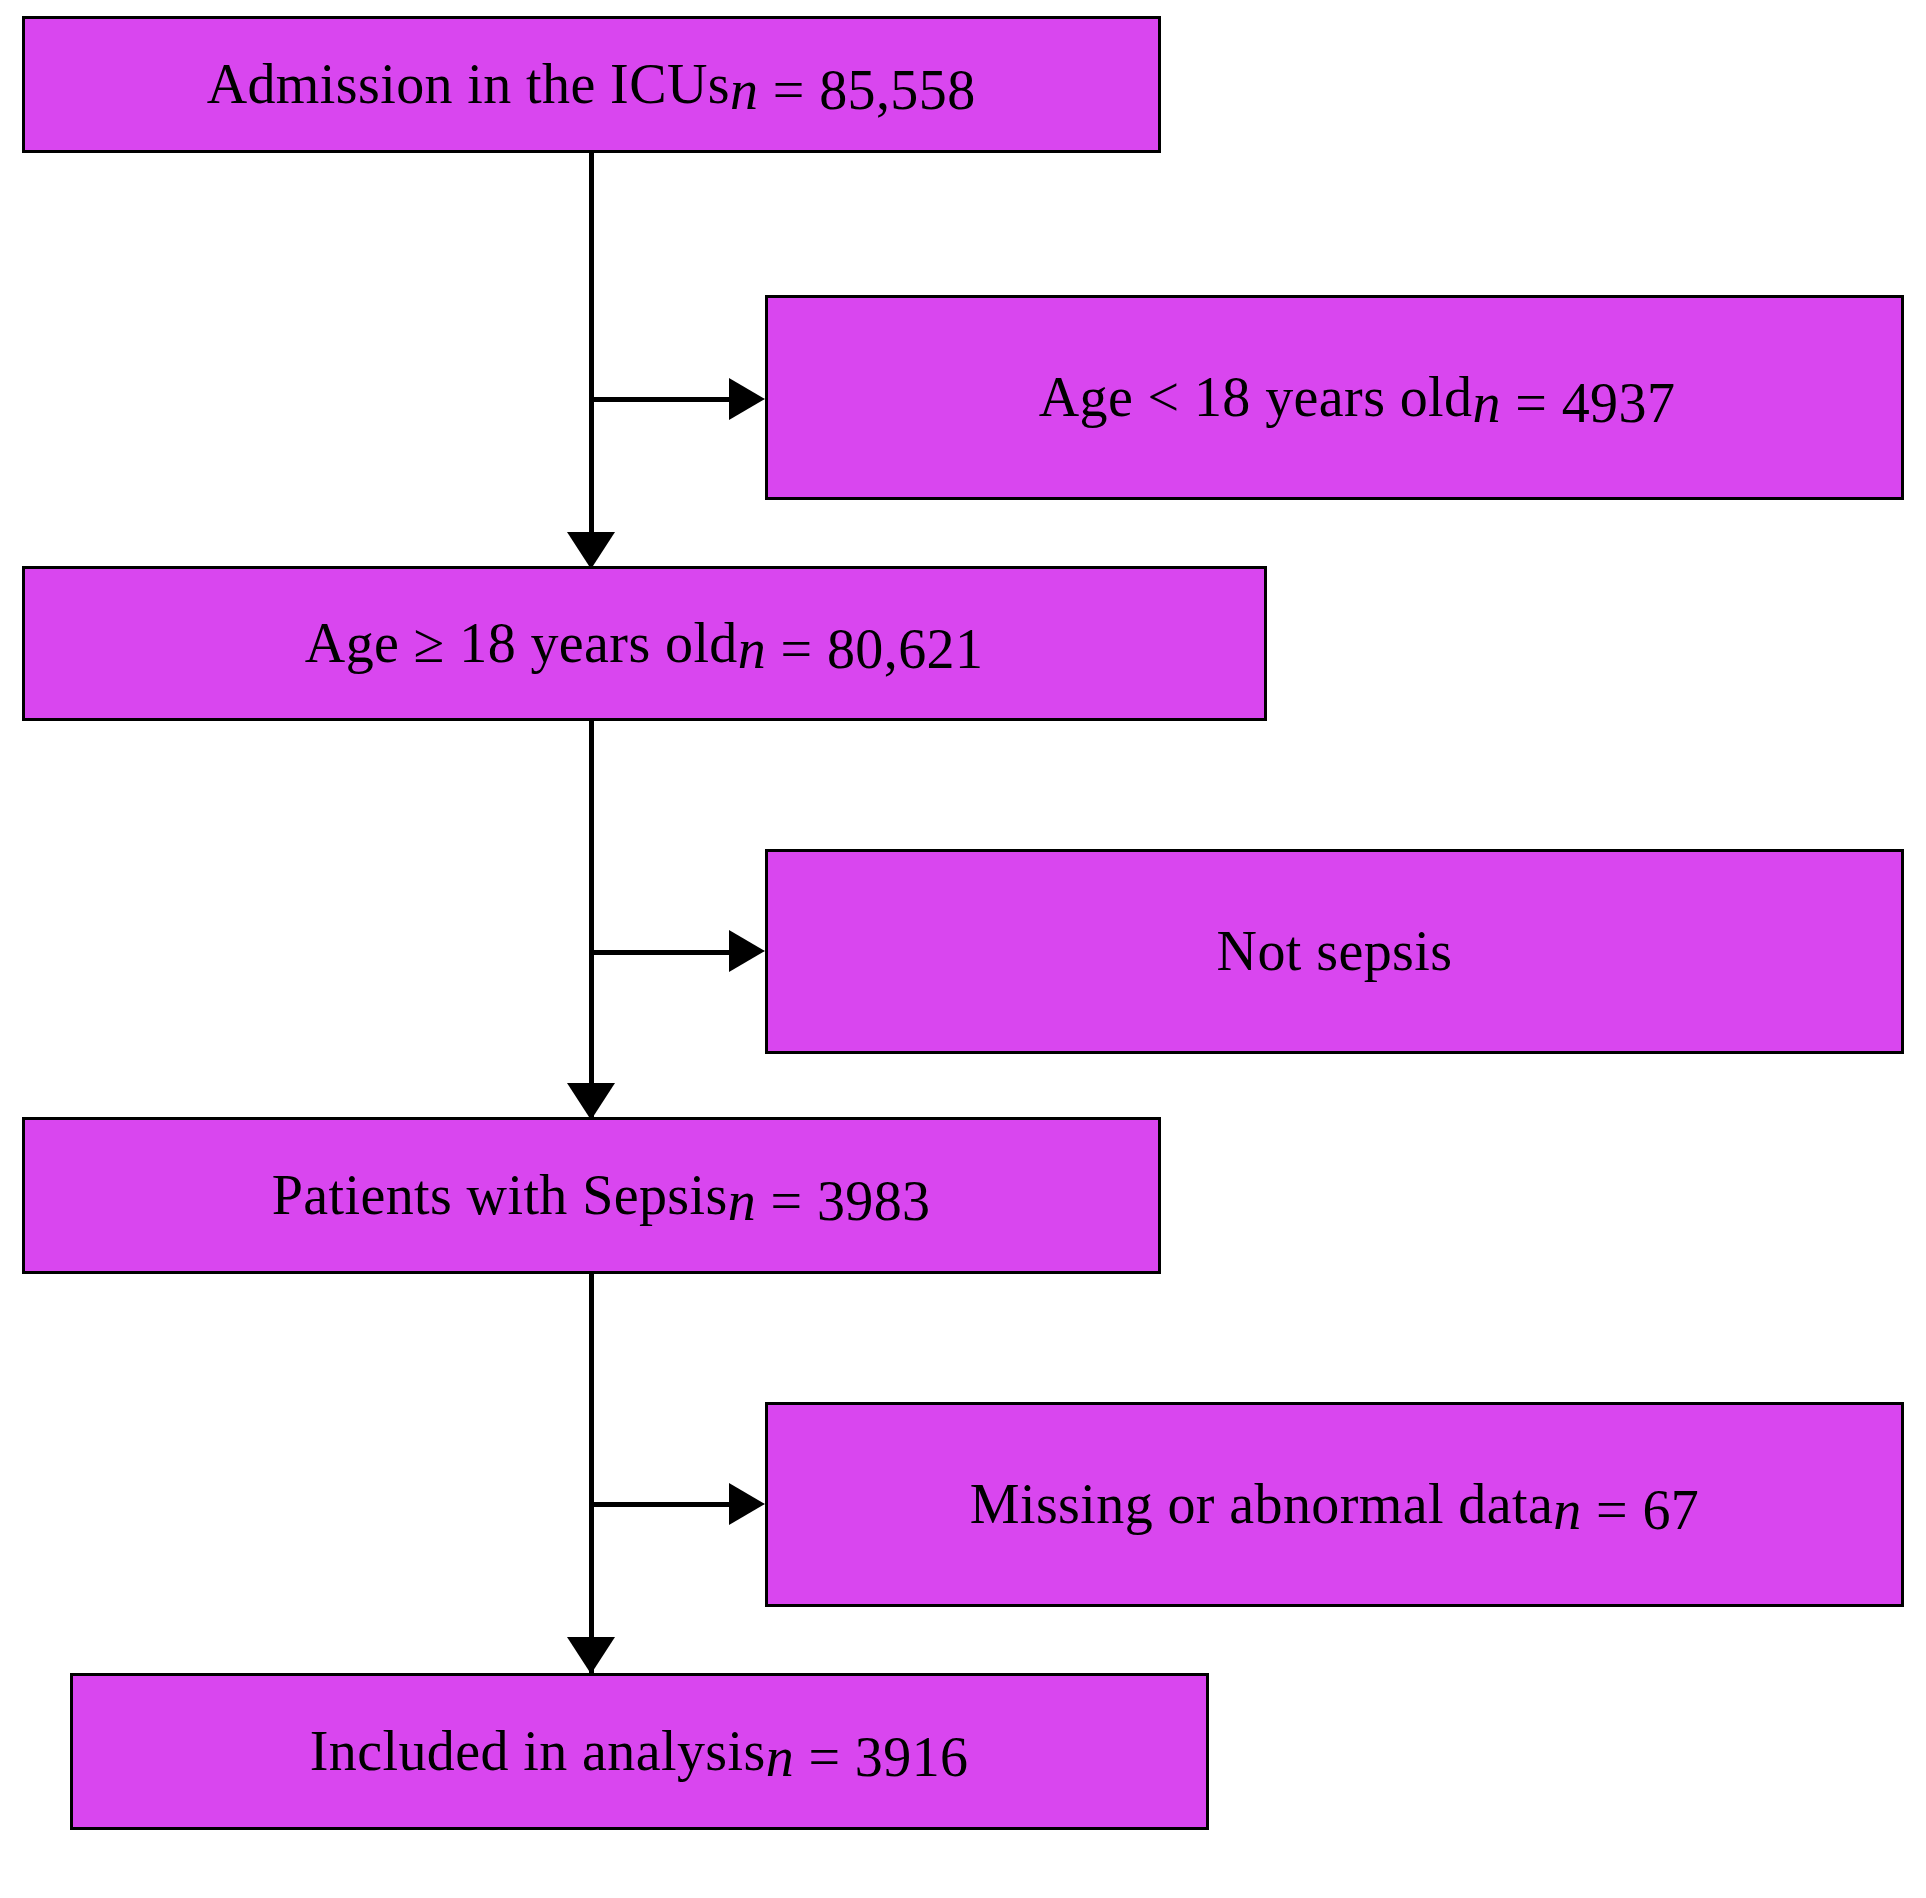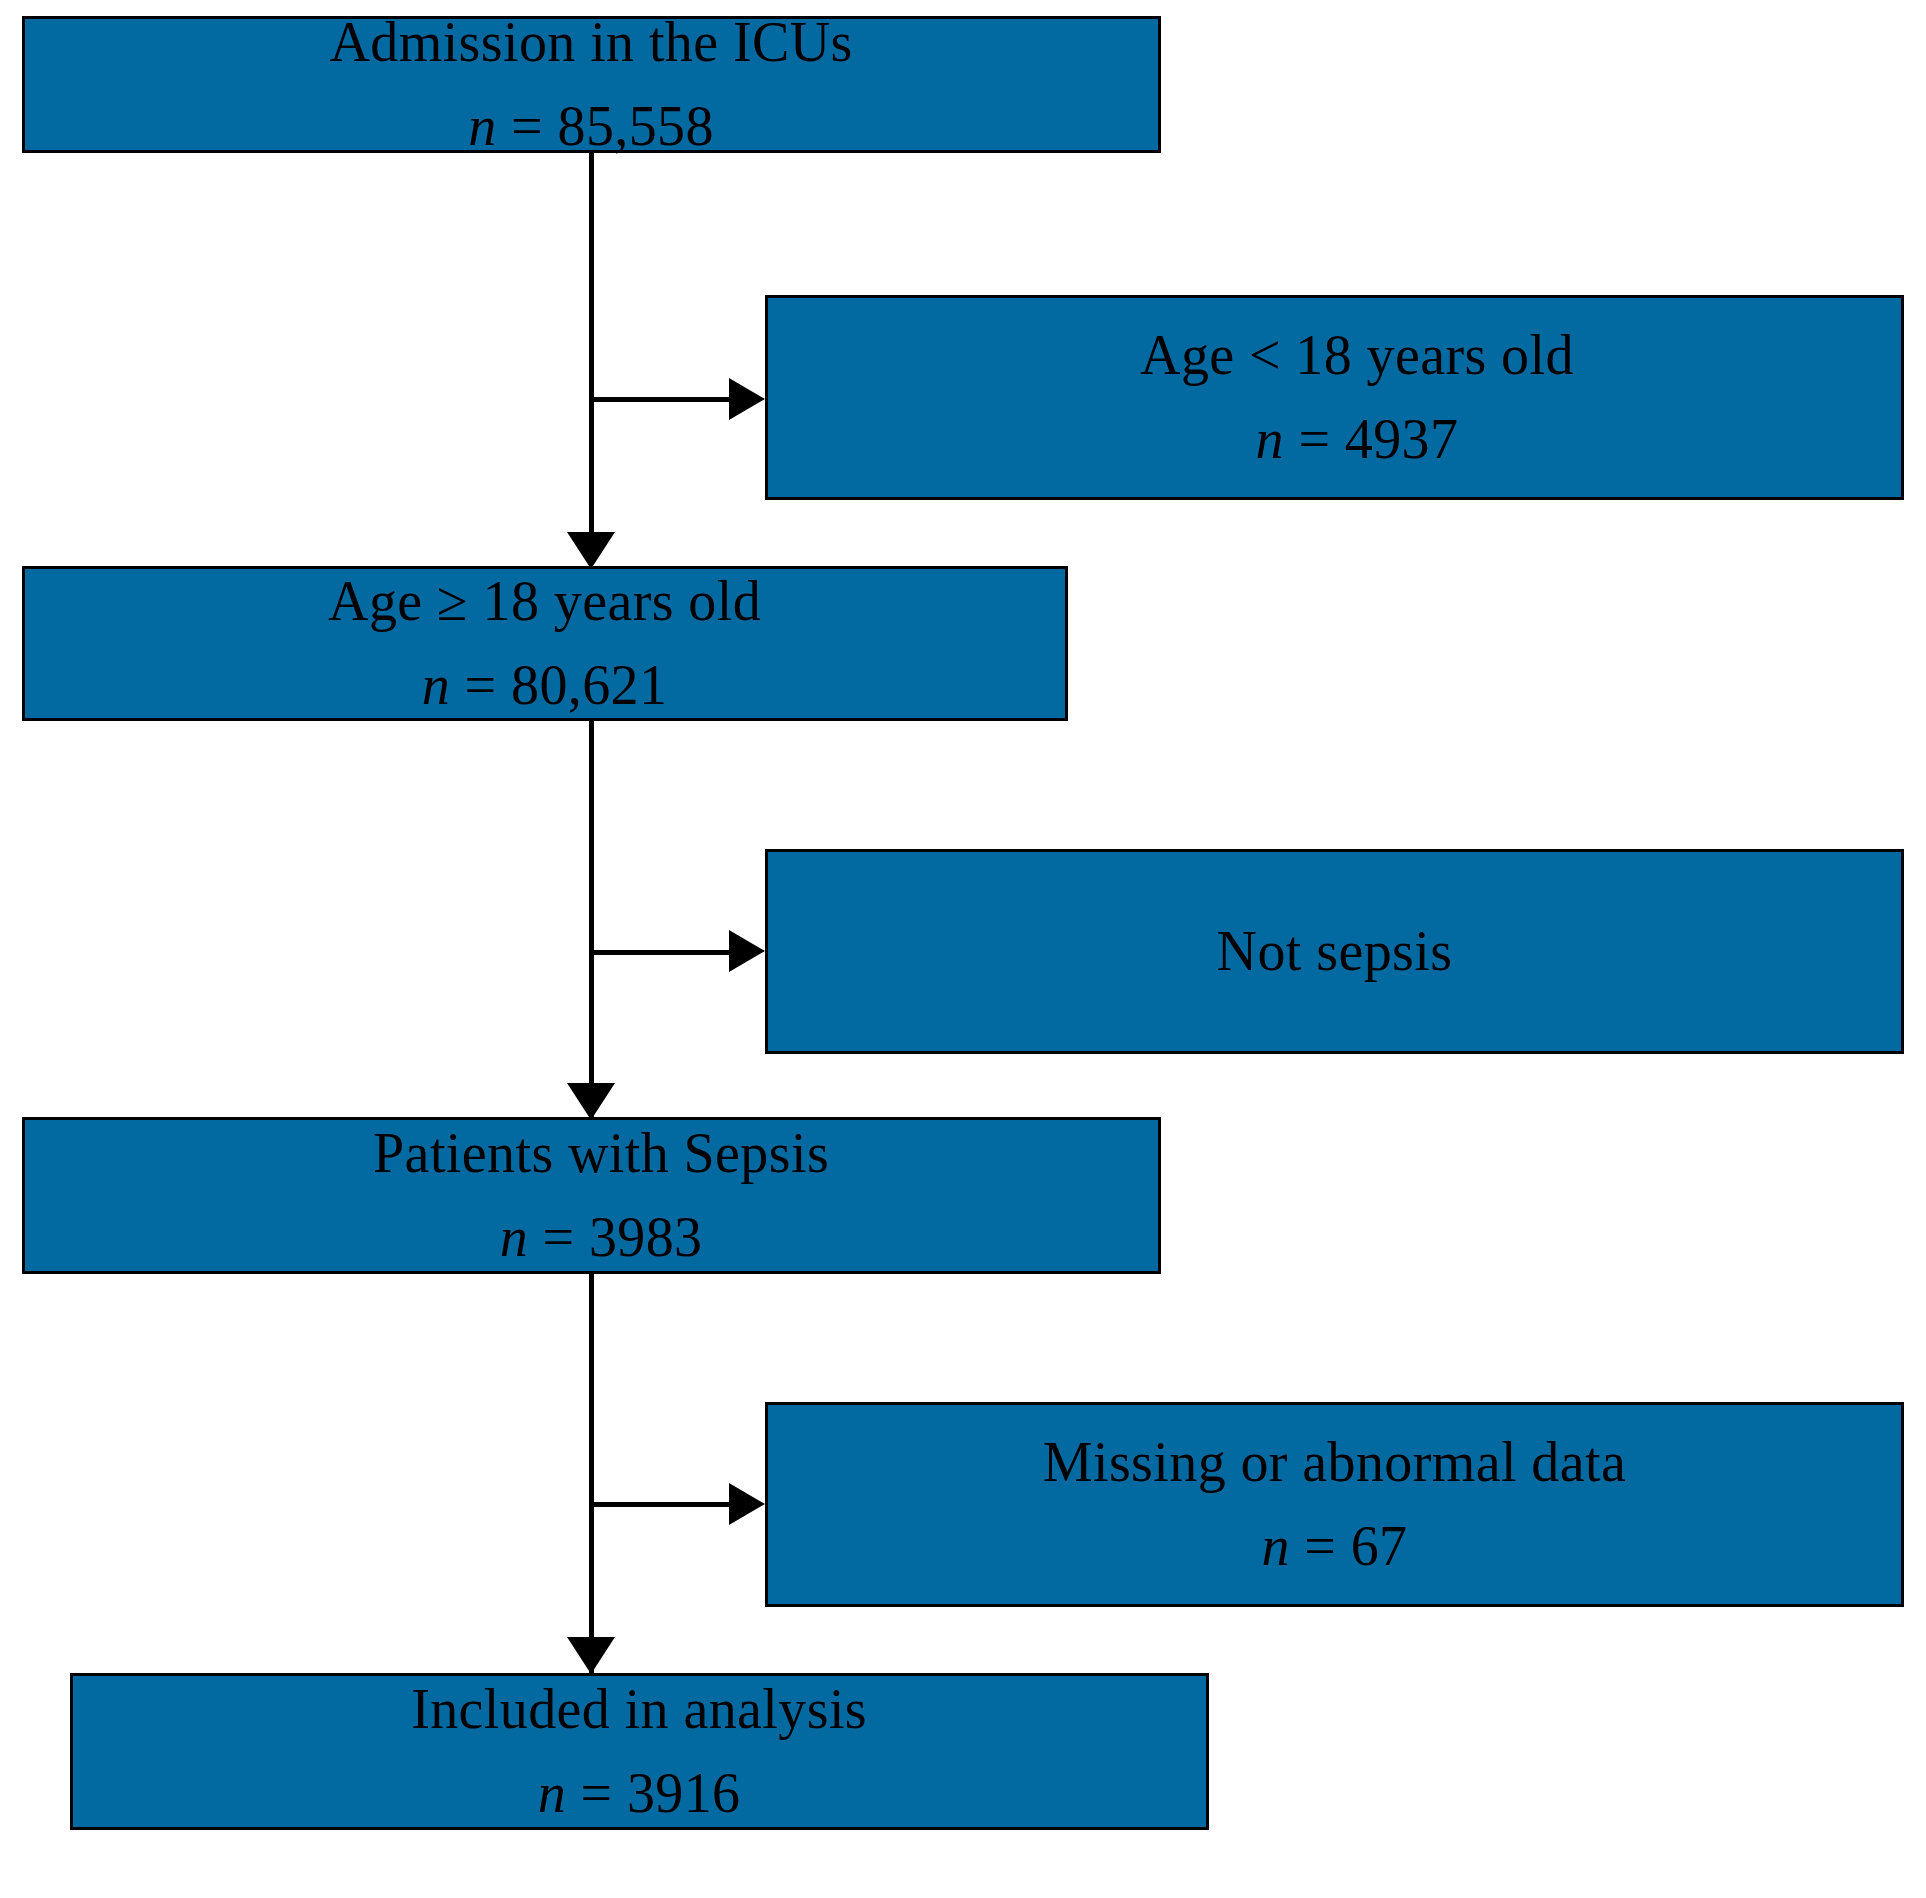--- a/index.html
+++ b/index.html
@@ -12,24 +12,24 @@
     width: 1926px;
     height: 1899px;
     background: #ffffff;
     font-family: "Liberation Serif", "DejaVu Serif", serif;
     overflow: hidden;
   }
 
   .node-box {
     position: absolute;
     box-sizing: border-box;
-    background: #0369a1;
+    background: #d946ef;
     border: 3.6px solid #000000;
     display: flex;
-    flex-direction: column;
+    flex-direction: row;
     align-items: center;
     justify-content: center;
     text-align: center;
   }
 
   .node-line {
     color: #000000;
     font-size: 56px;
     line-height: 1.30;
     white-space: nowrap;
@@ -100,21 +100,21 @@
     </div>
   </div>
 
   <div class="node-box" style="left:765px; top:295px; width:1139px; height:205px;padding-left:45px;">
     <div class="node-line">Age &lt; 18 years old</div>
     <div class="node-line count">
       <span class="ital">n</span><span> = </span><span>4937</span>
     </div>
   </div>
 
-  <div class="node-box" style="left:21.6px; top:566px; width:1046px; height:155px;">
+  <div class="node-box" style="left:21.6px; top:566px; width:1245px; height:155px;">
     <div class="node-line">Age ≥ 18 years old</div>
     <div class="node-line count">
       <span class="ital">n</span><span> = </span><span>80,621</span>
     </div>
   </div>
 
   <div class="node-box" style="left:765px; top:849px; width:1139px; height:205px;text-align:center;">
     <div class="node-line">Not sepsis</div>
   </div>
 

